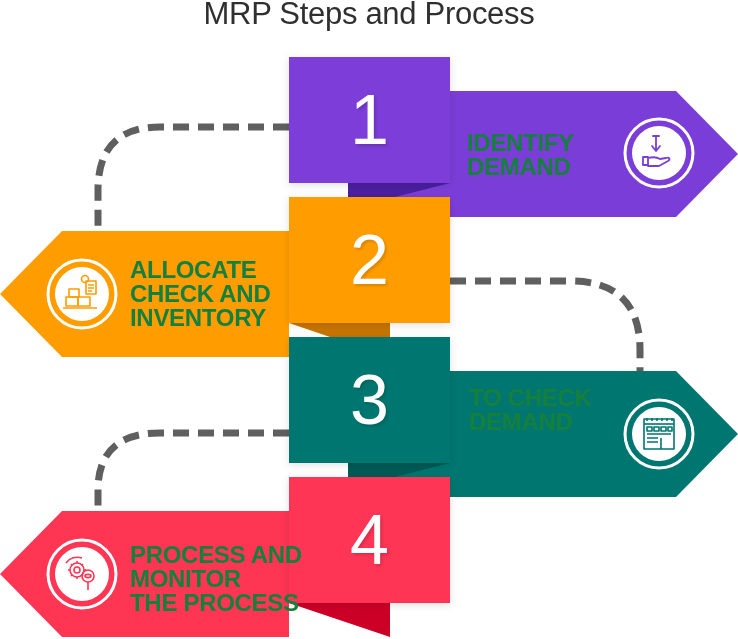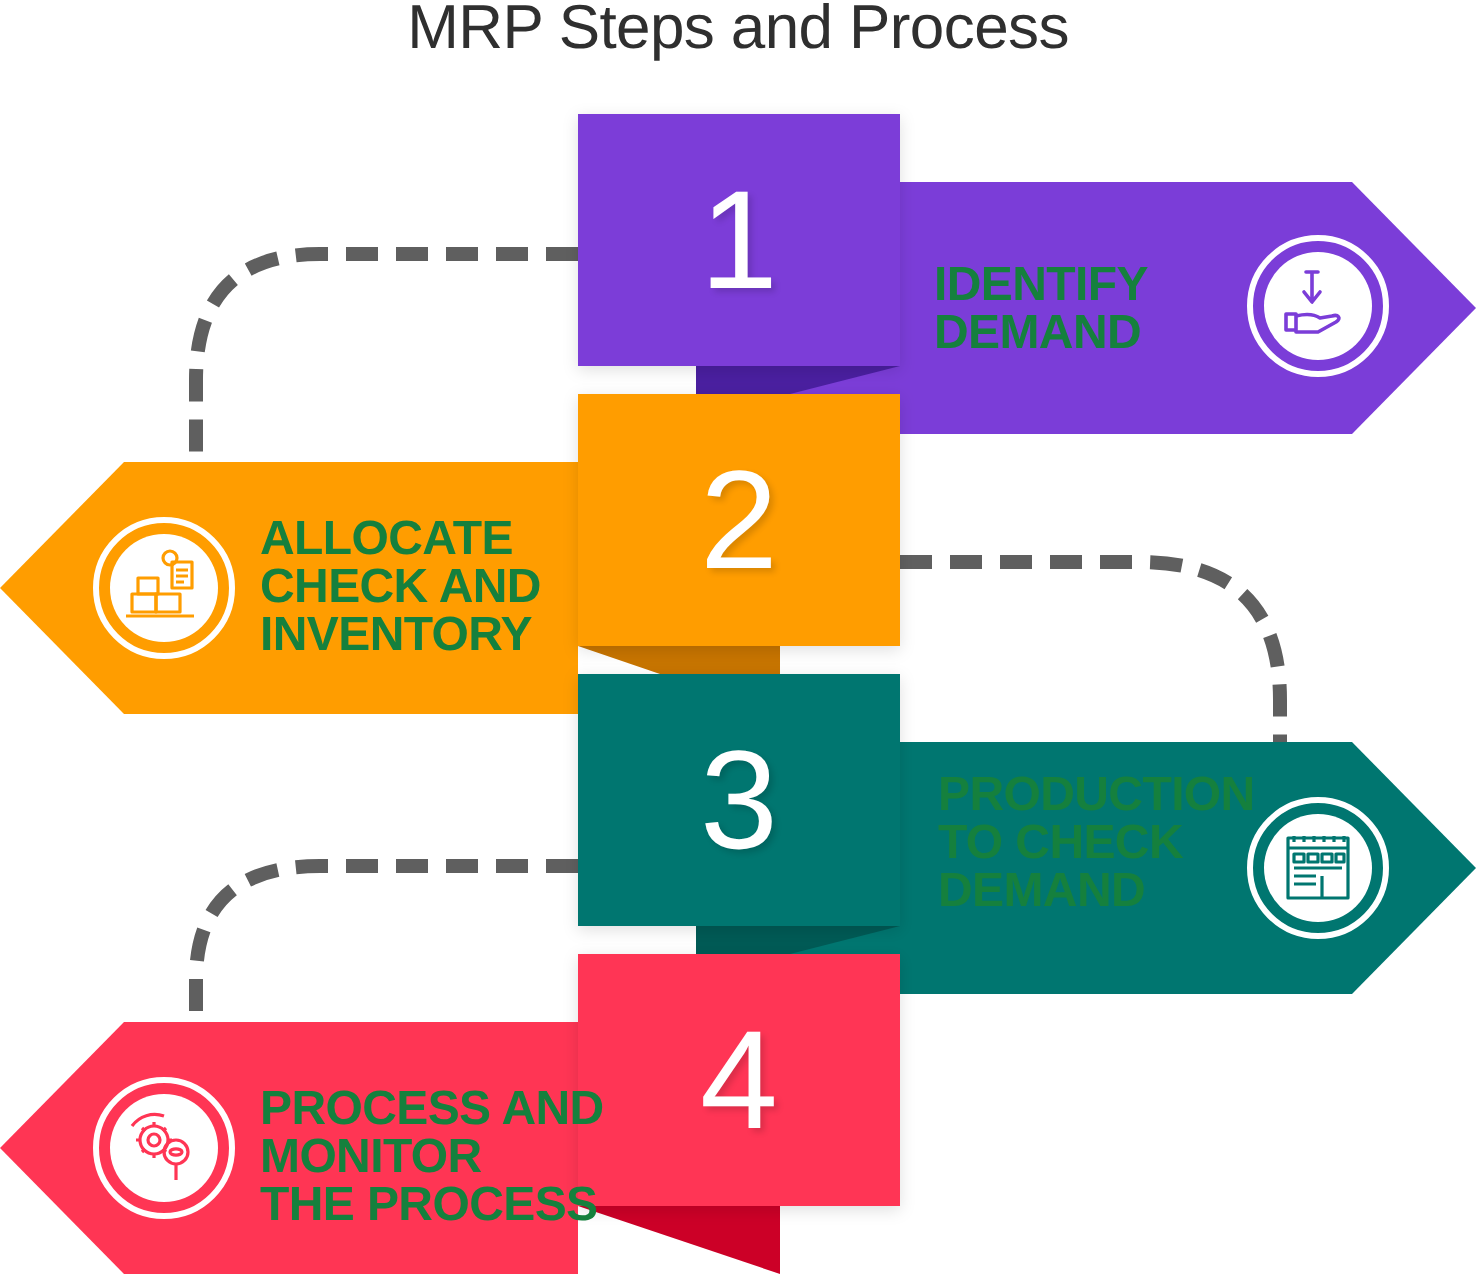--- a/index.html
+++ b/index.html
@@ -101,21 +101,20 @@
 <div class="label" style="left:467px; top:131px;">
   <div>IDENTIFY</div>
   <div>DEMAND</div>
 </div>
 <div class="label" style="left:130px; top:258px;">
   <div>ALLOCATE</div>
   <div>CHECK AND</div>
   <div>INVENTORY</div>
 </div>
 <div class="label" style="left:469px; top:386px;">
-  <div>PRODUCTION</div>
   <div>TO CHECK</div>
   <div>DEMAND</div>
 </div>
 <div class="label" style="left:130px; top:543px;">
   <div>PROCESS AND</div>
   <div>MONITOR</div>
   <div>THE PROCESS</div>
 </div>
 
 </body></html>

